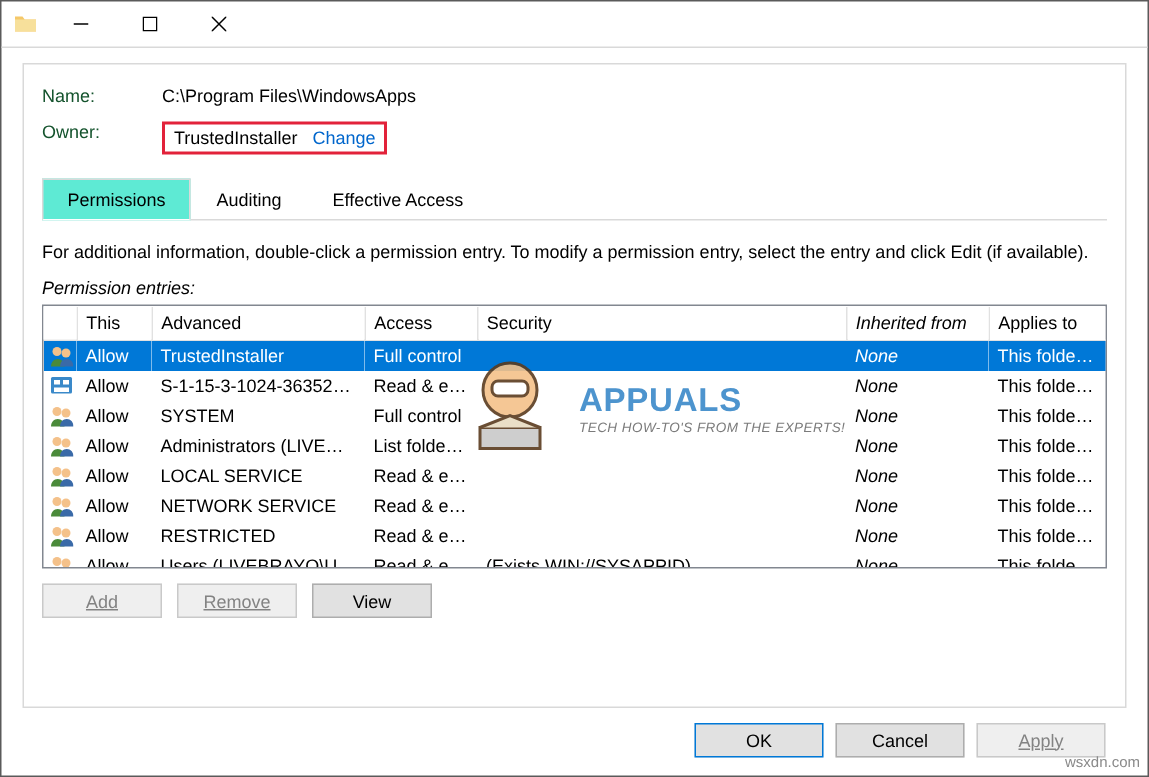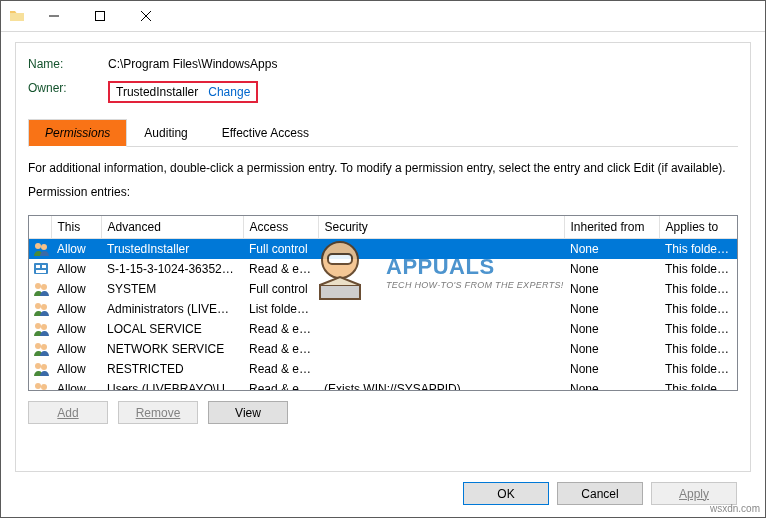--- a/index.html
+++ b/index.html
@@ -12,36 +12,36 @@
   .titlebar .winbtn svg { width:10px; height:10px; }
   .content { flex:1; padding: 10px 14px 0 14px; display:flex; flex-direction:column; }
   .panel { border: 1px solid #d9d9d9; flex:1; padding: 14px 12px 10px 12px; display:flex; flex-direction:column; }
   .kv { display:flex; margin-bottom: 10px; }
   .kv .label { width: 80px; color:#14532d; }
   .kv .value { color:#000; }
   .owner-box { border: 2px solid #e2223a; padding: 2px 6px; display:inline-flex; align-items:center; gap: 10px; }
   .link { color:#0066cc; cursor:pointer; }
   .tabs { display:flex; border-bottom:1px solid #d9d9d9; margin-top: 6px; }
   .tab { padding: 6px 16px; border:1px solid transparent; border-bottom:none; color:#000; cursor:pointer; }
-  .tab.active { border-color:#d9d9d9; border-bottom:1px solid #fff; margin-bottom:-1px; background:#f97316;font-style:italic; }
+  .tab.active { border-color:#d9d9d9; border-bottom:1px solid #fff; margin-bottom:-1px; background:#5eead4; }
   .info-text { margin: 14px 0 10px 0; color:#000; }
-  .entries-label { margin-bottom: 16px; color:#000; }
+  .entries-label { margin-bottom: 4px; color:#000;font-style:italic; }
   .table-wrap { border:1px solid #828790; height: 176px; overflow:auto; }
   table { width: 100%; border-collapse: collapse; }
   th { text-align:left; font-weight:normal; padding: 4px 6px; border-right:1px solid #e1e1e1; border-bottom:1px solid #e1e1e1; background:#fff; color:#000; position:sticky; top:0;}
   th:last-child { border-right:none; }
   td { padding: 2px 6px; color:#000; white-space:nowrap; overflow:hidden; text-overflow:ellipsis; }
   tr.row { height: 20px; }
   tr.selected td { background:#0078d7; color:#fff; }
   .col-icon { width: 22px; padding:2px 2px 2px 4px;}
   .col-type { width: 50px; }
   .col-principal { width: 142px; max-width:142px;}
   .col-access { width: 75px; max-width:75px;}
   .col-condition { }
-  .col-inherited { width: 95px; }
+  .col-inherited { width: 95px; font-style: italic; }
   .col-applies { width: 78px; max-width:78px;}
   .icon-users { width:16px; height:16px; display:block;}
   .btn-row { display:flex; gap: 10px; margin-top: 10px; }
   .btn { min-width: 80px; height: 23px; border:1px solid #adadad; background:#e1e1e1; color:#000; cursor:pointer; padding:0 10px;}
   .btn:disabled { color:#838383; background:#efefef; border-color:#c9c9c9; cursor:default;text-decoration:underline;}
   .btn.enable-inh { min-width: auto; padding: 0 14px; }
   .footer { display:flex; justify-content:flex-end; gap:8px; padding: 10px 14px 12px 0; }
   .footer .btn { min-width: 86px; }
   .footer .btn.ok { border-color:#0078d7; }
   .watermark { position:absolute; left:300px; top:230px; pointer-events:none; opacity:0.9;}

